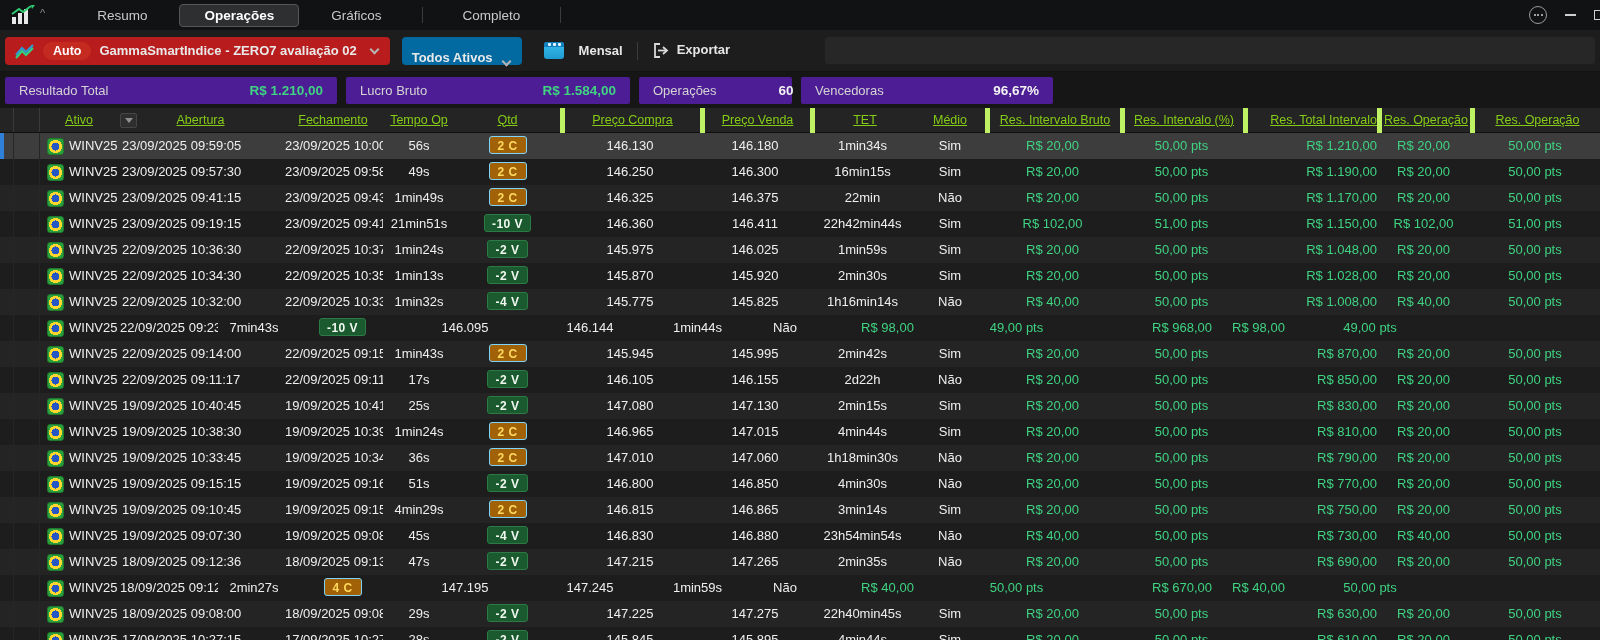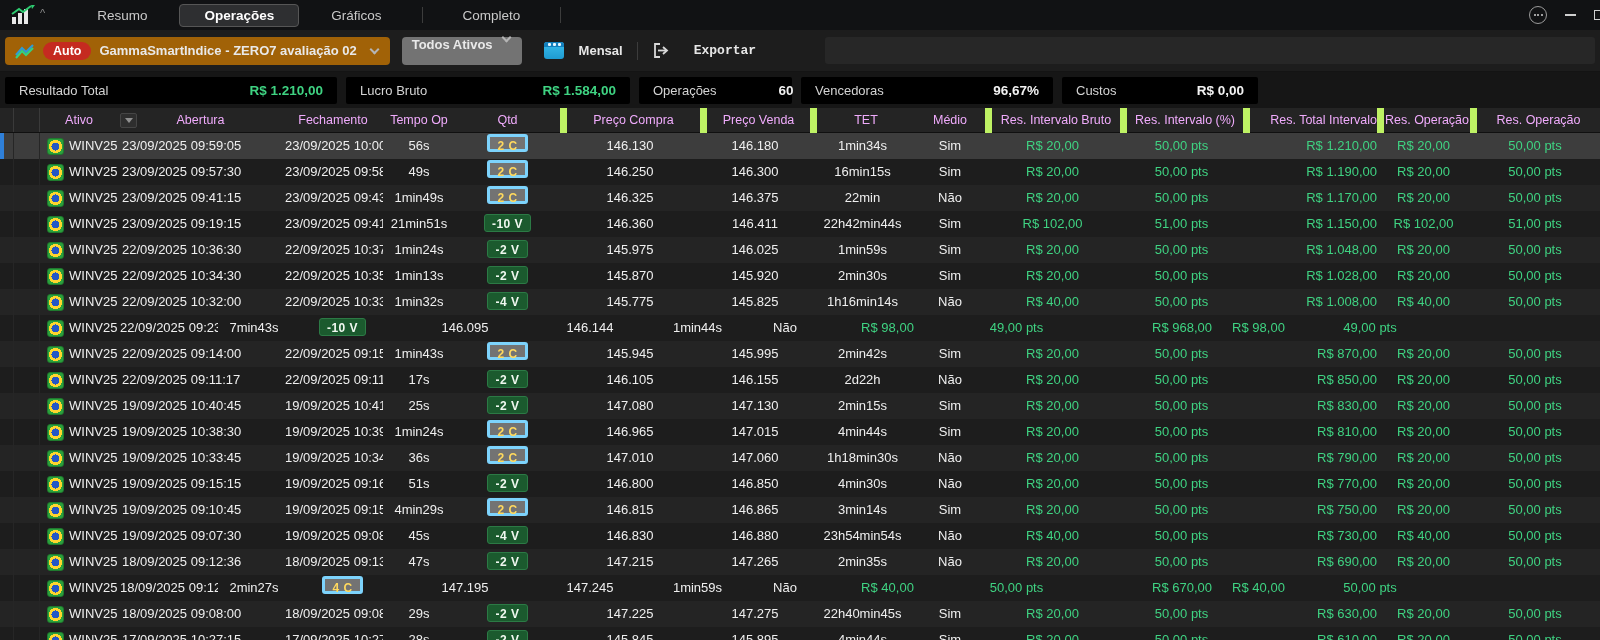--- a/index.html
+++ b/index.html
@@ -16,48 +16,48 @@
   .tab.active { background:#2e2f31; border:1px solid #565656; border-radius:4px; color:#ffffff; font-weight:bold; }
   .vsep { width:1px; height:16px; background:#3c3c3c; margin:0 8px; }
   .winctl { position:absolute; right:0; top:0; height:30px; display:flex; align-items:center; gap:18px; padding-right:2px; }
   .more-circle { width:18px; height:18px; border:1.5px solid #9a9a9a; border-radius:50%; display:flex; align-items:center; justify-content:center; gap:1.5px; }
   .more-circle i { width:2px; height:2px; background:#cfcfcf; border-radius:50%; }
   .minim { width:11px; height:2px; background:#cfcfcf; }
   .maxim { width:11px; height:10px; border:1.5px solid #cfcfcf; margin-right:-7px; }
 
   
   .toolbar { height:42px; background:#1d1d1d; display:flex; align-items:center; padding:0 5px; flex:0 0 auto; border-bottom:1px solid #141414; }
-  .strategy { height:28px; background:#a16207; border-radius:4px; display:flex; align-items:center; padding:0 10px; gap:8px; }
+  .strategy { height:28px; background:#b91c1c; border-radius:4px; display:flex; align-items:center; padding:0 10px; gap:8px; }
   .auto-badge { background:#c52a20; color:#ffffff; font-weight:bold; font-size:12.5px; padding:2px 10px; border-radius:9px; }
   .strategy-label { color:#e9e9e9; font-size:13px; font-weight:bold; white-space:nowrap; }
   .chev { width:7px; height:7px; border-right:2px solid #b5b5b5; border-bottom:2px solid #b5b5b5; transform:rotate(45deg); margin:-3px 2px 0 6px; }
-  .assets-dd { height:28px; background:#737373; border-radius:4px; display:flex; align-items:flex-start; padding:0 10px; margin-left:12px; gap:4px; }
+  .assets-dd { height:28px; background:#0369a1; border-radius:4px; display:flex; align-items:flex-end; padding:0 10px; margin-left:12px; gap:4px; }
   .assets-dd span { color:#e9e9e9; font-size:13px; font-weight:bold; white-space:nowrap; }
   .cal-wrap { display:flex; align-items:center; margin-left:22px; gap:15px; }
   .calendar { width:20px; height:17px; background:linear-gradient(#39bdec,#1e9bd2); border-radius:3px; position:relative; }
   .calendar::before { content:""; position:absolute; top:0; left:0; right:0; height:5px; background:#1480bd; border-radius:3px 3px 0 0; }
   .calendar::after { content:""; position:absolute; top:1px; left:4px; width:3px; height:3px; background:#e8f7ff; border-radius:1px; box-shadow:5px 0 0 #e8f7ff, 10px 0 0 #e8f7ff; }
   .tool-label { color:#e6e6e6; font-size:13px; font-weight:bold; }
   .toolbar .vsep { height:18px; margin:0 14px; }
-  .export { display:flex; align-items:center; gap:24px;font-family:Liberation Mono, monospace; }
+  .export { display:flex; align-items:flex-start; gap:7px; }
   .blank-panel { margin-left:auto; width:770px; height:27px; background:#272727; border-radius:3px; }
 
   
   .statsbar { height:36px; background:#161616; display:flex; align-items:center; padding-left:5px; gap:9px; flex:0 0 auto; }
-  .chip { height:27px; background:#000000; border-radius:2px; display:flex; align-items:center; justify-content:space-between; padding:0 14px; flex:0 0 auto;gap:48px; }
+  .chip { height:27px; background:#4c1d95; border-radius:2px; display:flex; align-items:center; justify-content:space-between; padding:0 14px; flex:0 0 auto;gap:48px; }
   .chip .lbl { color:#d4d4d4; font-size:13px; white-space:nowrap; }
   .chip .val { font-size:13.5px; font-weight:bold; color:#f2f2f2; white-space:nowrap; margin-left:14px; }
   .chip .val.green { color:#3fd382; }
   .chip .val.red { color:#e8544c; }
 
   
   .grid { flex:1 1 auto; display:flex; flex-direction:column; overflow:hidden; background:#1b1b1b; }
   .thead { height:25px; background:#242424; display:flex; align-items:center; flex:0 0 auto; position:relative; border-bottom:1px solid #101010; }
-  .th { color:#f0abfc; font-size:12.5px; text-align:center; white-space:nowrap; overflow:hidden; line-height:25px; }
-  .th.sep { border-left:7px solid #bef264; }
+  .th { color:#84cc16; font-size:12.5px; text-align:center; white-space:nowrap; overflow:hidden; line-height:25px;text-decoration:underline; }
+  .th.sep { border-left:5px solid #bef264; }
   .filter-box { position:absolute; left:120px; top:5px; width:17px; height:15px; background:#2e2e2e; border:1px solid #454545; border-radius:2px; display:flex; align-items:center; justify-content:center; }
   .filter-box i { width:0; height:0; border-left:4px solid transparent; border-right:4px solid transparent; border-top:5px solid #909090; }
 
   .tr { height:26px; display:flex; align-items:center; flex:0 0 auto; background:#1d1d1d; position:relative; }
   .tr.lt { background:#242424; }
   .tr.sel { background:#3d3d3d; }
   .tr.sel::before { content:""; position:absolute; left:0; top:0; bottom:0; width:4px; background:#2f80d9; }
   .td { font-size:13px; color:#efefef; white-space:nowrap; overflow:hidden; text-align:center; line-height:26px; }
   .g1 { width:14px; height:100%; border-right:1px solid #262626; flex:0 0 auto; }
   .g2 { width:26px; height:100%; border-right:1px solid #262626; flex:0 0 auto; }
@@ -77,21 +77,21 @@
   .c11 { width:134px;text-align:right; }
   .c12 { width:93px; }
   .c13 { width:130px; }
   .gr { color:#3fd382; }
 
   .flag { width:17px; height:17px; border-radius:3px; flex:0 0 auto; margin-right:5px;
           background:radial-gradient(circle at 50% 50%, #2457c5 0 4px, #ffd52e 4px 6.5px, #2ba03c 6.5px);
           border:1px solid #1f7a2e; }
   .ativo-label { overflow:hidden; white-space:nowrap; }
   .badge { display:inline-block; min-width:38px; padding:0 7px; height:18px; line-height:18px; border-radius:3px; font-size:12px; font-weight:bold; letter-spacing:0.5px; }
-  .bc { background:#737373; color:#ffd95e; border:3px solid #7dd3fc; }
+  .bc { background:#a16207; color:#ffd95e; border:1px solid #7dd3fc; }
   .bv { background:#1b5a2e; color:#f0f8f0; border:1px solid #2c7a45; }
 </style>
 </head>
 <body>
 
 <div class="app">
 
   <div class="topbar">
     <div class="logo">
       <svg width="26" height="20" viewBox="0 0 26 20">
@@ -161,24 +161,20 @@
       <span class="lbl">Lucro Bruto</span>
       <span class="val green">R$ 1.584,00</span>
     </div>
     <div class="chip" style="width:153px">
       <span class="lbl">Operações</span>
       <span class="val">60</span>
     </div>
     <div class="chip" style="width:252px">
       <span class="lbl">Vencedoras</span>
       <span class="val">96,67%</span>
-    </div>
-    <div class="chip" style="width:196px">
-      <span class="lbl">Custos</span>
-      <span class="val">R$ 0,00</span>
     </div>
   </div>
 
   <div class="grid">
     <div class="thead">
       <div class="hg1"></div>
       <div class="hg2"></div>
       <div class="th c0" style="justify-content:center;display:block;text-align:center;padding-left:0">Ativo</div>
       <div class="th c1" style="text-align:center;padding-left:0">Abertura</div>
       <div class="th c2" style="text-align:center;padding-left:0">Fechamento</div>

